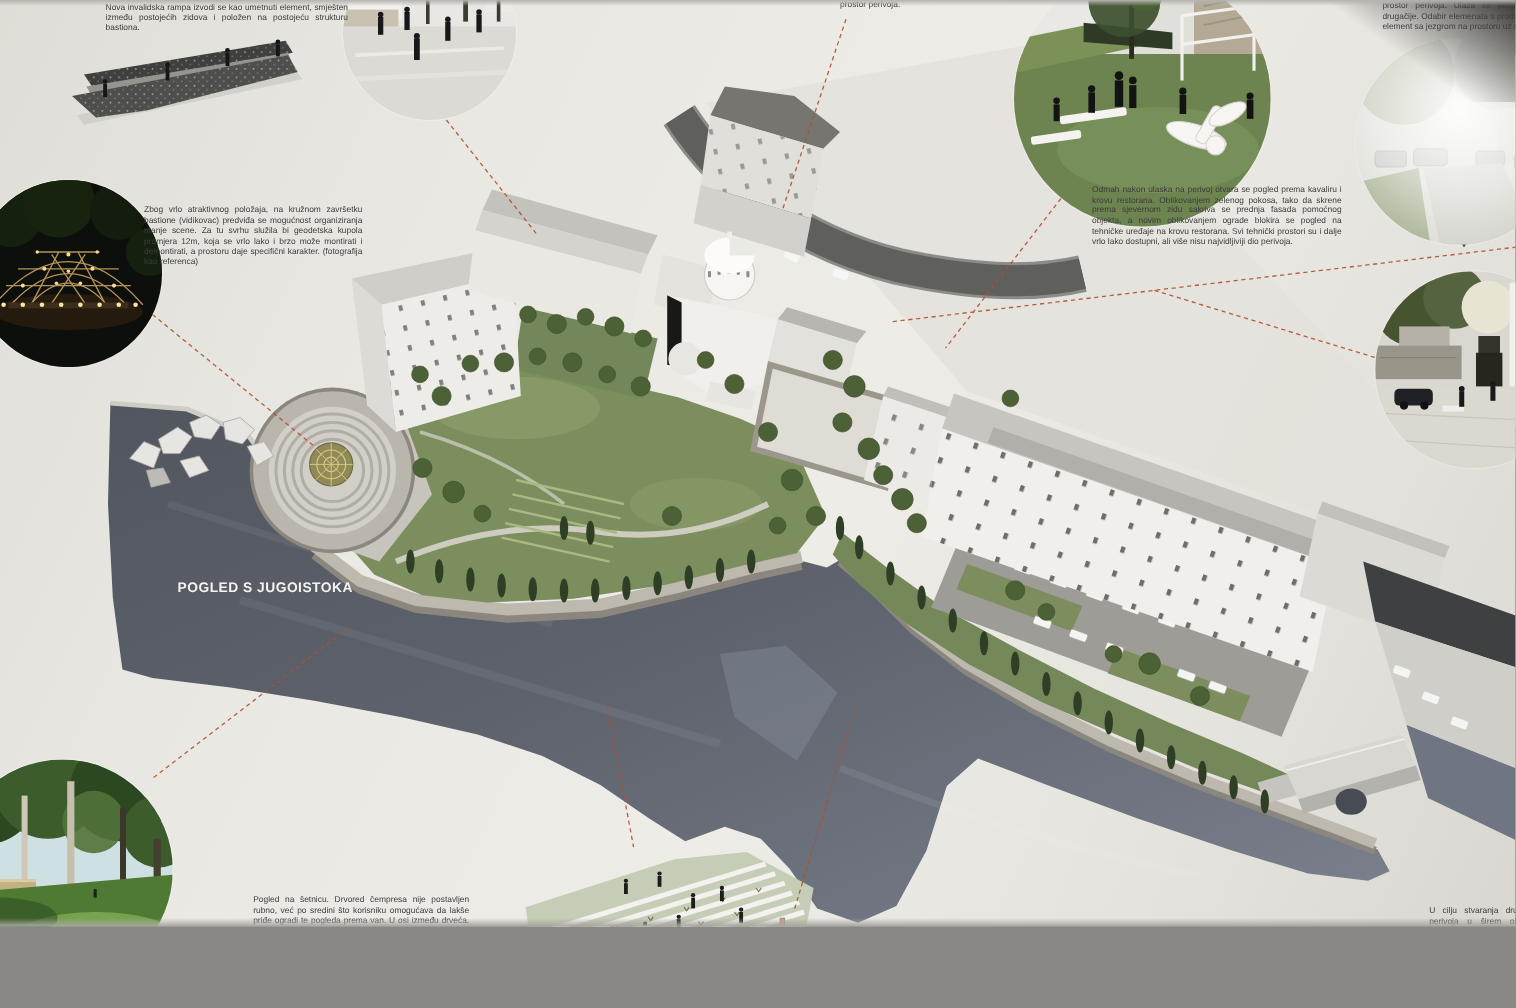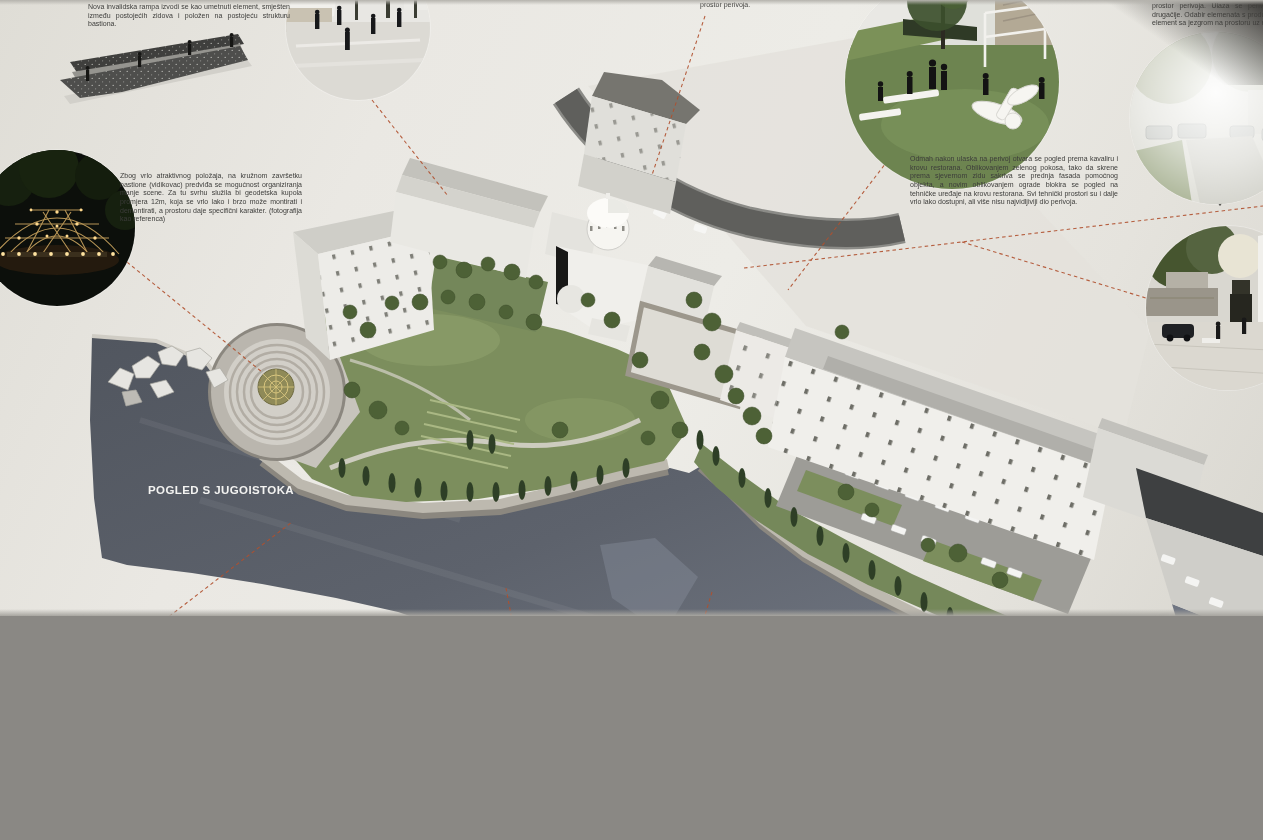--- a/index.html
+++ b/index.html
@@ -1,16 +1,16 @@
 <!DOCTYPE html>
 <html><head>
 <meta charset="utf-8">
 <style>
   html,body{margin:0;padding:0;background:#8a8884;}
-  #stage{position:relative;width:1263px;height:616px;overflow:hidden;
+  #stage{position:relative;width:1263px;height:772px;overflow:hidden;
          font-family:"Liberation Sans",sans-serif;
          background:linear-gradient(115deg,#dfddd6,#eae8e3 28%,#edece7 55%,#e5e3dd 80%,#d9d7d0);}
   .layer{position:absolute;inset:0;}
   svg{display:block;}
   .note{position:absolute;font-size:7px;line-height:1.24;color:#3c3c3a;text-align:justify;z-index:30;}
   .view-label{position:absolute;left:148px;top:484px;color:#f3f3f1;font-weight:bold;
               font-size:11.5px;letter-spacing:.4px;z-index:30;}
   .inset{position:absolute;border-radius:50%;overflow:hidden;z-index:20;
          box-shadow:0 0 0 1px rgba(255,255,255,.25);}
   .inset svg{width:100%;height:100%;}

